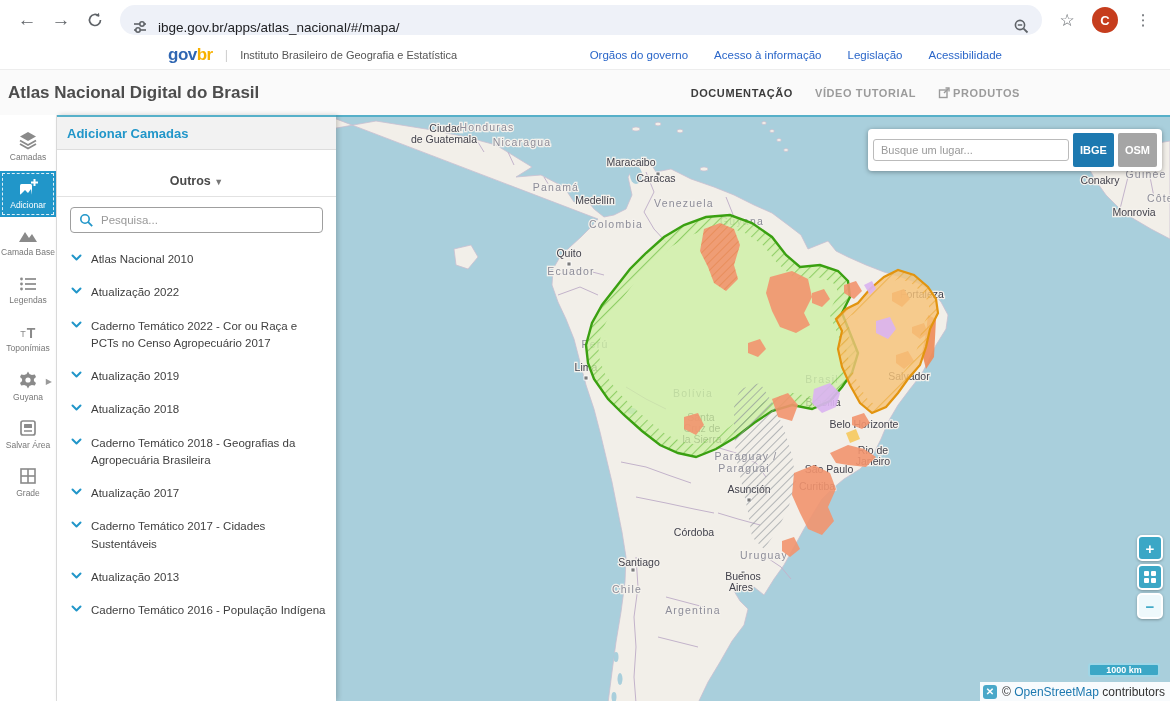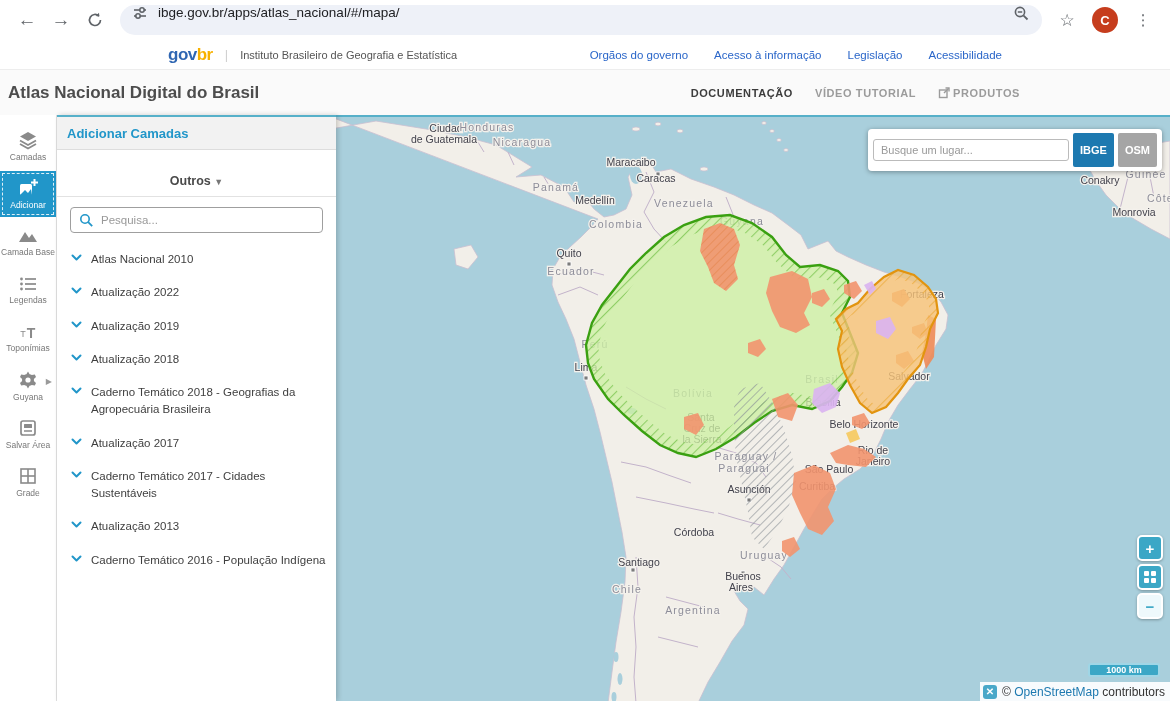--- a/index.html
+++ b/index.html
@@ -3,21 +3,21 @@
 <meta charset="utf-8">
 <style>
   * { margin:0; padding:0; box-sizing:border-box; }
   html,body { width:1170px; height:701px; overflow:hidden; font-family:"Liberation Sans", sans-serif; background:#fff; }
 
   
   .chrome { height:40px; background:#fff; display:flex; align-items:center; padding:0 10px; }
   .nav-ico { width:34px; height:34px; display:flex; align-items:center; justify-content:center;
              color:#5f6368; font-size:19px; border-radius:50%; cursor:pointer; flex:none; }
   .urlbar { flex:1; height:30px; max-width:950px; background:#eef1f8; border-radius:15px;
-            display:flex; align-items:flex-start; padding:0 12px; margin:0 8px; }
+            display:flex; align-items:flex-end; padding:0 12px; margin:0 8px; }
   .url-text { flex:1; font-size:13.5px; color:#202124; margin-left:10px; white-space:nowrap; }
   .avatar { width:26px; height:26px; border-radius:50%; background:#c63d1d; color:#fff;
             font-size:13px; font-weight:bold; display:flex; align-items:center; justify-content:center; margin:0 8px; cursor:pointer; }
   svg.ic { display:block; }
 
   
   .govbar { height:30px; background:#fff; border-bottom:1px solid #ededed; display:flex; align-items:center;
             padding:0 168px 0 168px; }
   .govlogo { font-size:17px; font-weight:bold; letter-spacing:-0.5px; cursor:pointer; }
   .govlogo .g { color:#2f66b2; } .govlogo .b { color:#f8b100; }
@@ -250,20 +250,26 @@
         <svg width="11" height="8" viewBox="0 0 11 8">
             <polyline points="1.5,1.5 5.5,5.5 9.5,1.5" fill="none" stroke="#2196c9" stroke-width="2" stroke-linecap="round" stroke-linejoin="round"></polyline>
           </svg>
         <span class="txt">Atlas Nacional 2010</span>
       </div>
       <div class="layer-item">
         <svg width="11" height="8" viewBox="0 0 11 8">
             <polyline points="1.5,1.5 5.5,5.5 9.5,1.5" fill="none" stroke="#2196c9" stroke-width="2" stroke-linecap="round" stroke-linejoin="round"></polyline>
           </svg>
         <span class="txt">Atualização 2022</span>
+      </div>
+      <div class="layer-item">
+        <svg width="11" height="8" viewBox="0 0 11 8">
+            <polyline points="1.5,1.5 5.5,5.5 9.5,1.5" fill="none" stroke="#2196c9" stroke-width="2" stroke-linecap="round" stroke-linejoin="round"></polyline>
+          </svg>
+        <span class="txt">Caderno Temático 2022 - Cor ou Raça e PCTs no Censo Agropecuário 2017</span>
       </div>
       <div class="layer-item">
         <svg width="11" height="8" viewBox="0 0 11 8">
             <polyline points="1.5,1.5 5.5,5.5 9.5,1.5" fill="none" stroke="#2196c9" stroke-width="2" stroke-linecap="round" stroke-linejoin="round"></polyline>
           </svg>
         <span class="txt">Atualização 2019</span>
       </div>
       <div class="layer-item">
         <svg width="11" height="8" viewBox="0 0 11 8">
             <polyline points="1.5,1.5 5.5,5.5 9.5,1.5" fill="none" stroke="#2196c9" stroke-width="2" stroke-linecap="round" stroke-linejoin="round"></polyline>

